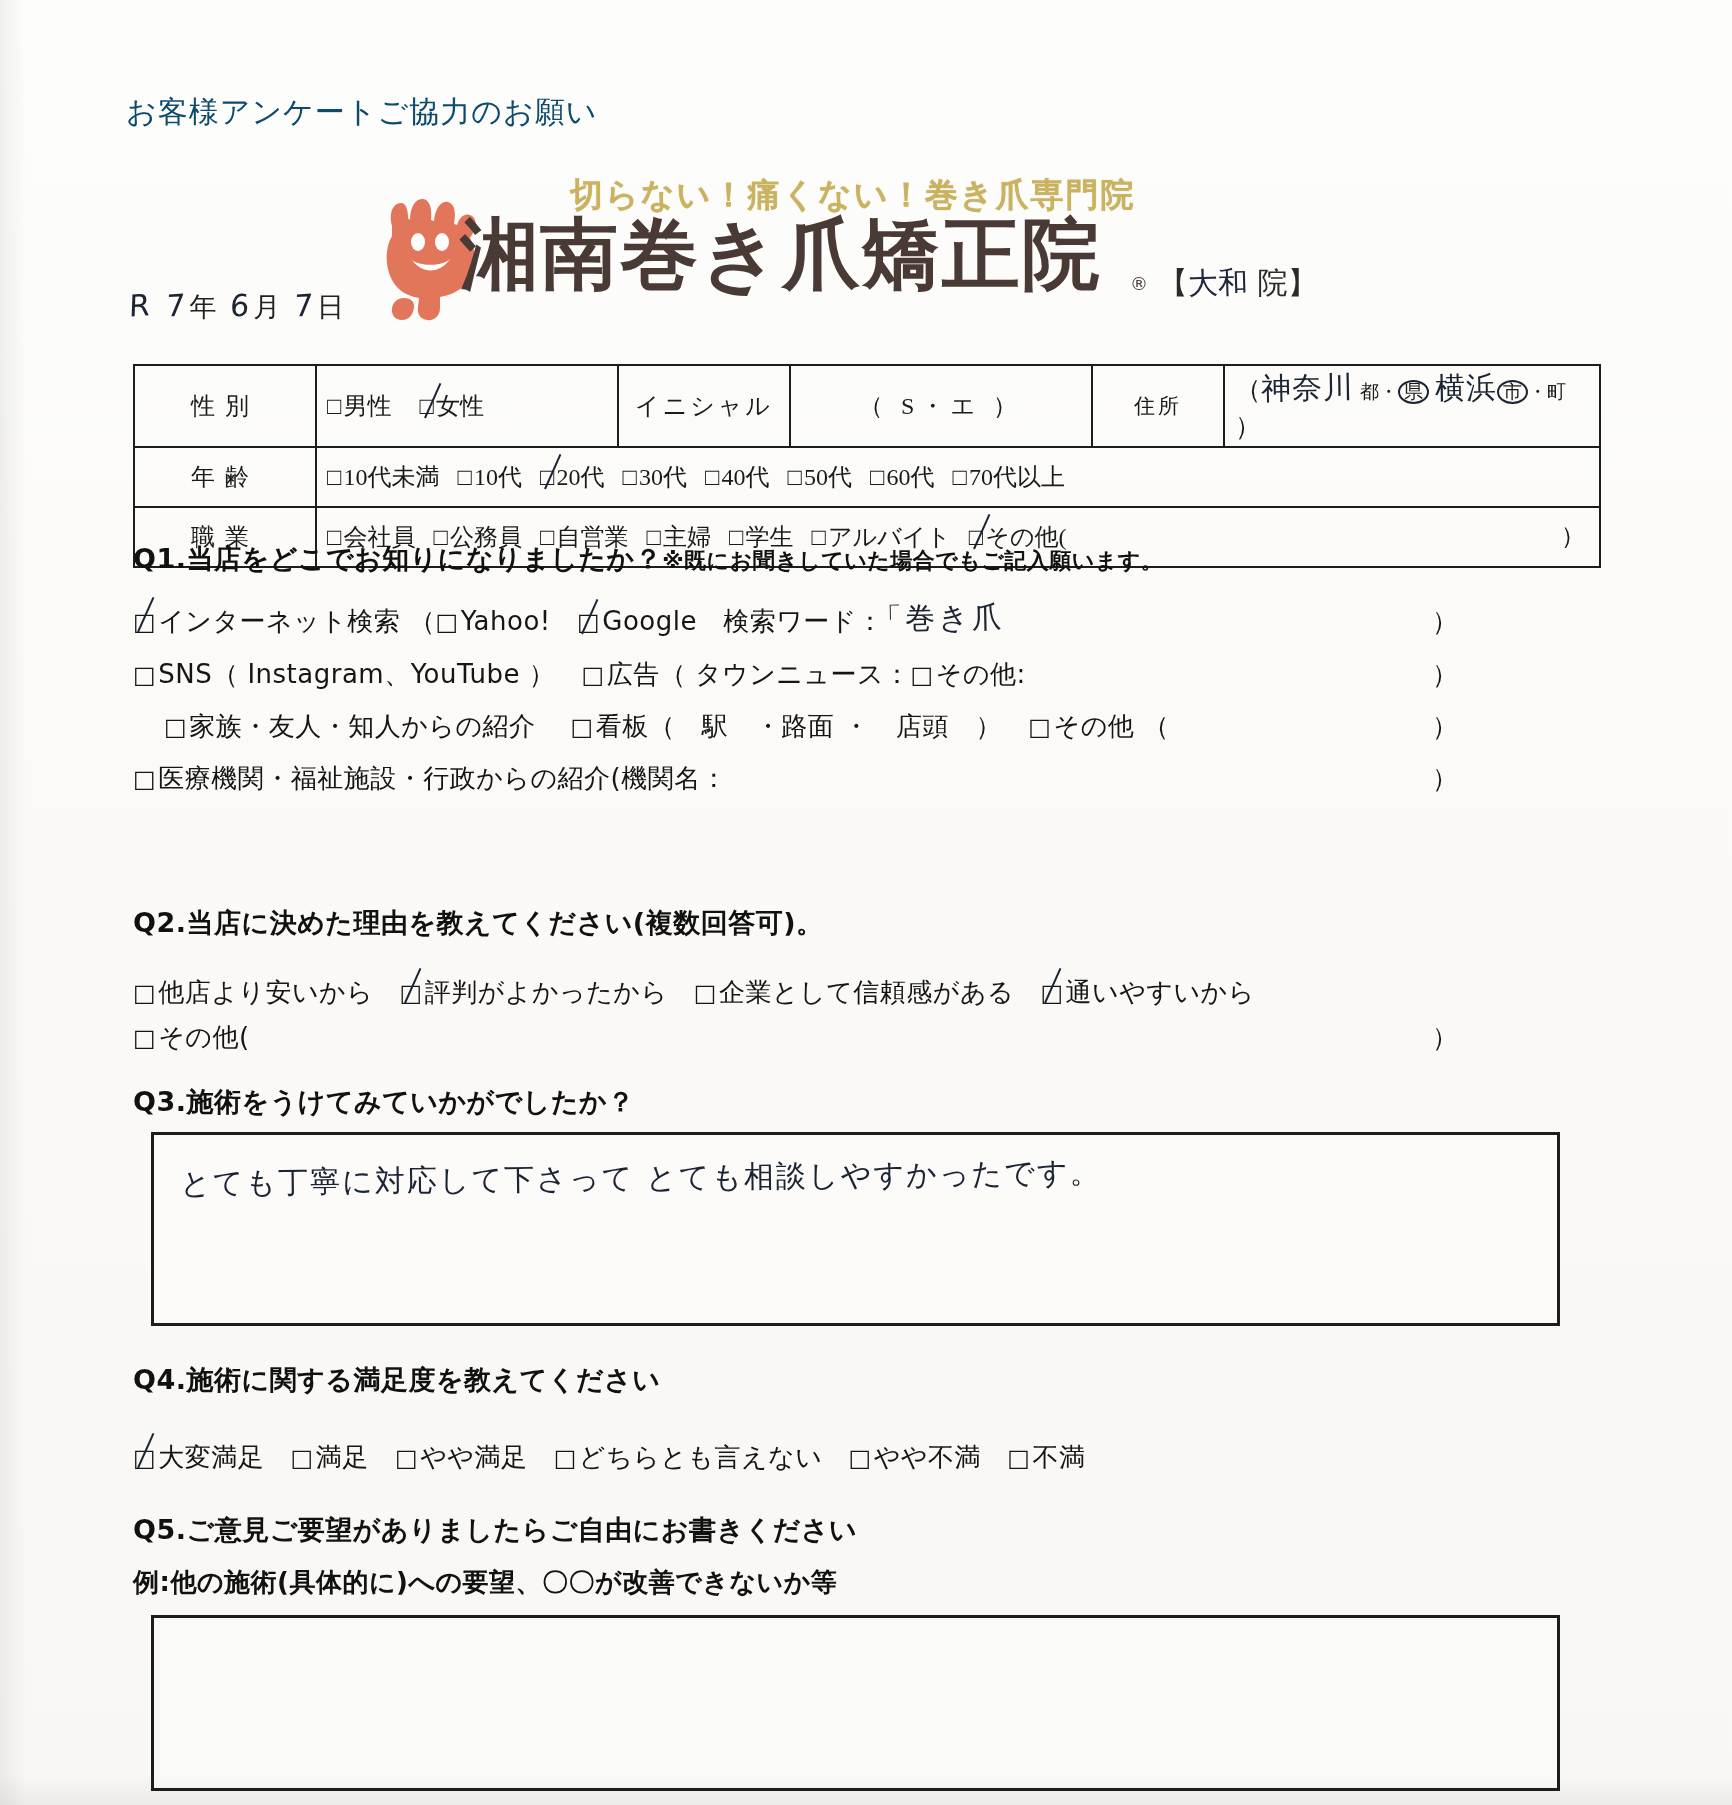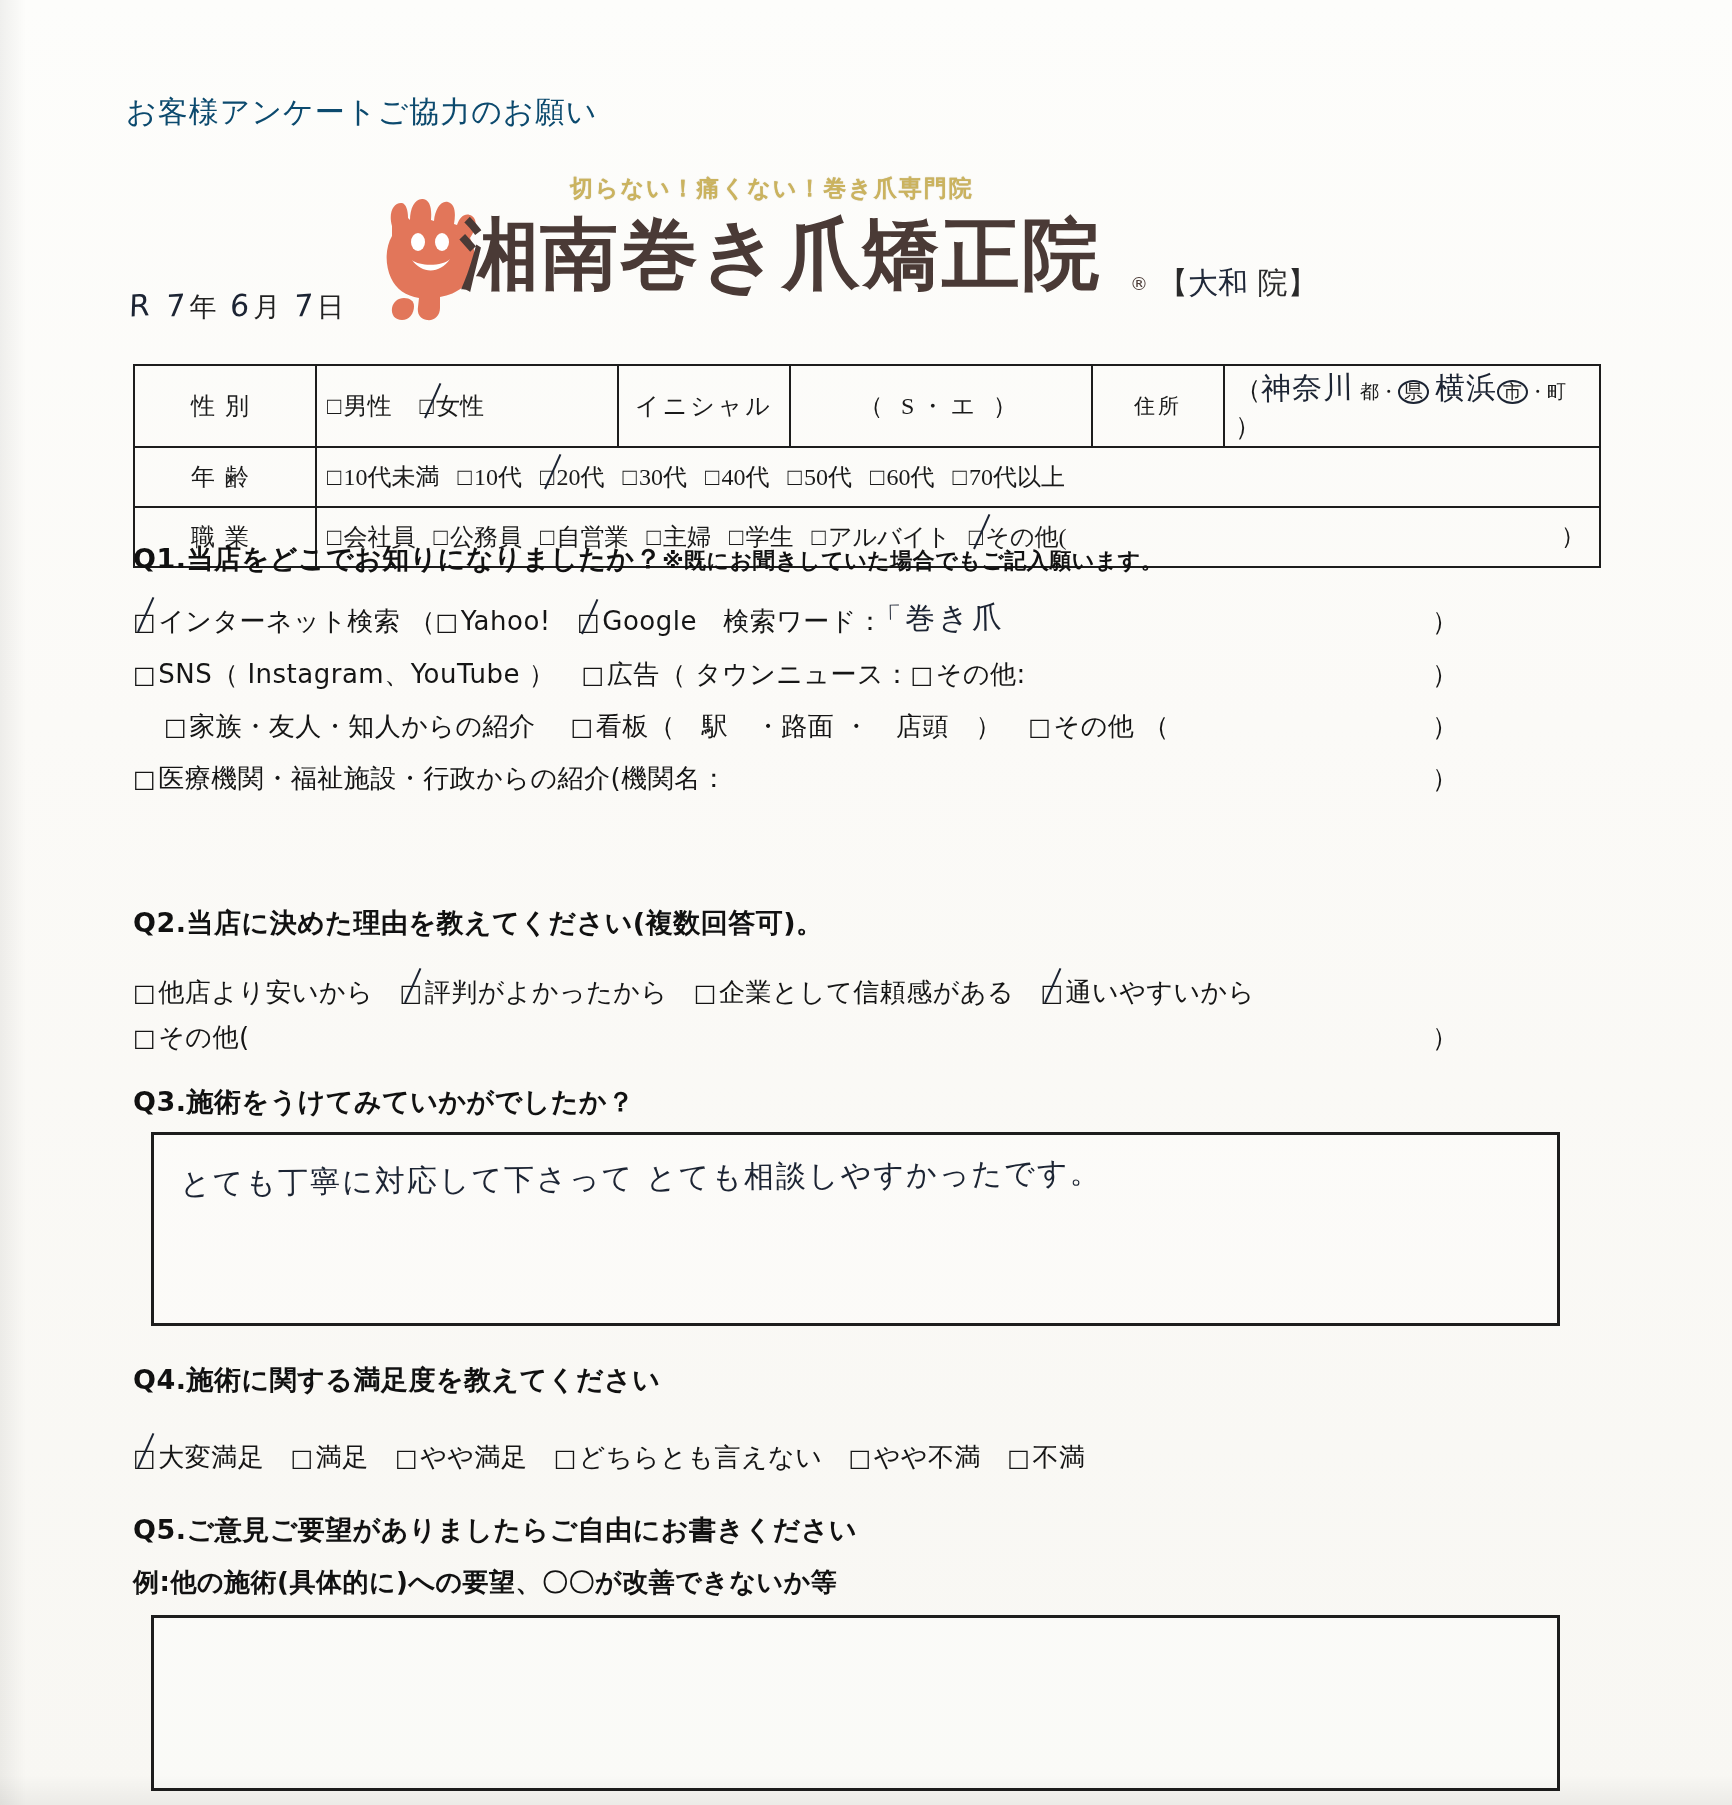--- a/index.html
+++ b/index.html
@@ -48,21 +48,21 @@
 
   .logo-block {
     position: absolute;
     left: 360px; top: 165px;
     width: 1010px;
     height: 150px;
   }
   .logo-tagline {
     position: absolute;
     left: 210px; top: 8px;
-    font-size: 23px;
+    font-size: 33px;
     font-weight: 700;
     letter-spacing: 2px;
     color: #cbb35e;
     text-shadow: 0 0 1px rgba(150,130,60,.6);
     white-space: nowrap;
   }
   .logo-name {
     position: absolute;
     left: 100px; top: 38px;
     font-size: 78px;

